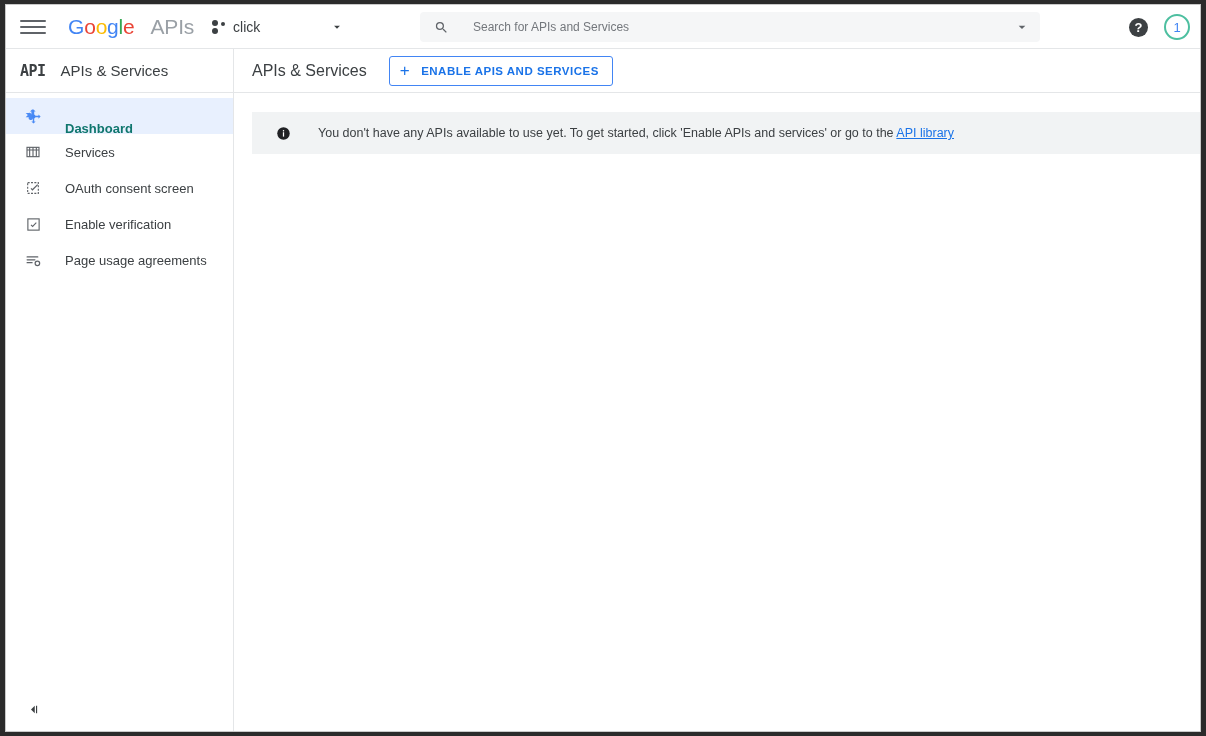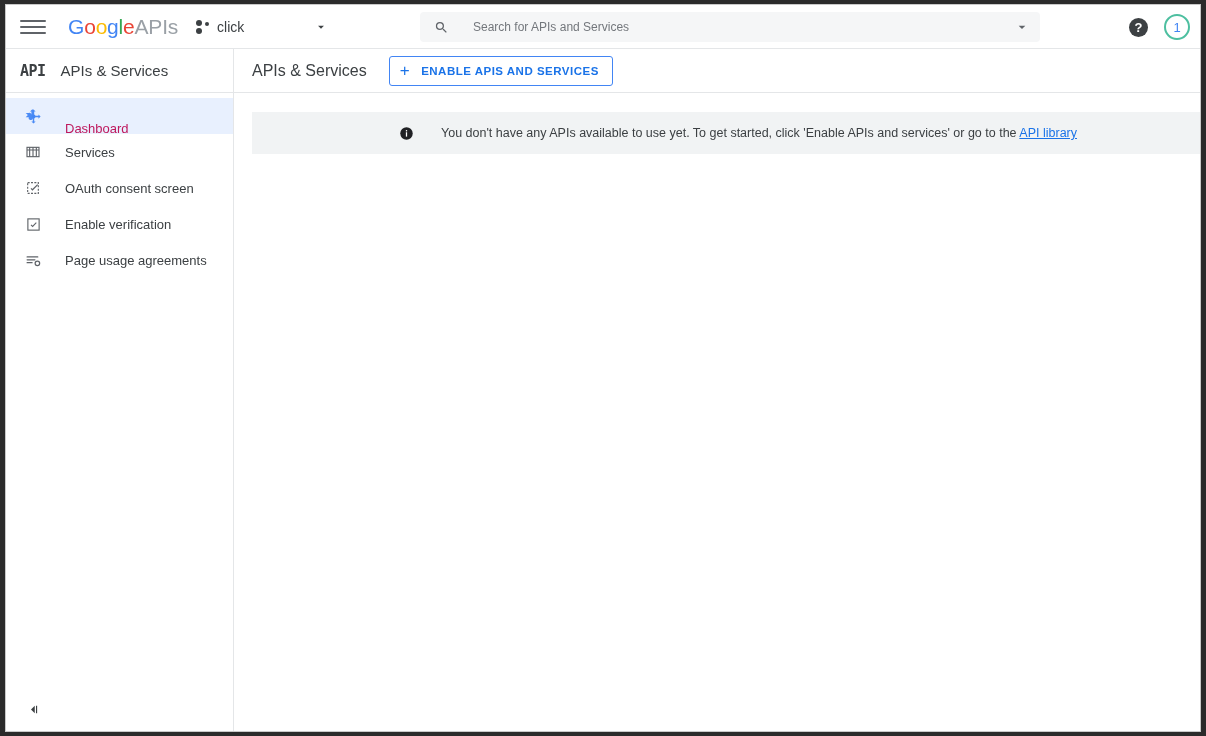--- a/index.html
+++ b/index.html
@@ -56,20 +56,21 @@
   }
 
   .brand {
     margin-left: 22px;
     font-size: 21px;
     letter-spacing: -0.2px;
     white-space: nowrap;
     display: flex;
     align-items: center;
     flex: 0 0 auto;
+    gap: 16px;
   }
   .brand .g-logo { font-weight: 400; }
   .brand .g-logo i { font-style: normal; }
   .brand .apis-word {
     color: #9aa0a6;
     font-weight: 400;
   }
 
   .project-chip {
     display: flex;
@@ -231,21 +232,21 @@
   }
   .side-item .si-label {
     margin-left: 22px;
     font-size: 13px;
     white-space: nowrap;
   }
   .side-item.active {
     background: #e8f0fe;
     color: #1967d2;
   }
-  .side-item.active .si-label { color: #be185d; font-weight: 400; margin-top: 24px; }
+  .side-item.active .si-label { color: #0f766e; font-weight: 700; margin-top: 24px; }
 
   .side-collapse {
     position: absolute;
     left: 20px;
     bottom: 14px;
     cursor: pointer;
     display: flex;
     align-items: center;
   }
 
@@ -295,21 +296,20 @@
 
   .main-body { flex: 1 1 auto; padding-top: 19px; }
 
   .info-banner {
     margin-left: 18px;
     background: #f1f3f4;
     height: 42px;
     display: flex;
     align-items: center;
     padding-left: 24px;
-    justify-content: center;
   }
   .info-banner .bi-icon {
     flex: 0 0 auto;
     display: flex;
     align-items: center;
   }
   .info-banner .bi-text {
     margin-left: 27px;
     font-size: 12.5px;
     color: #3c4043;

